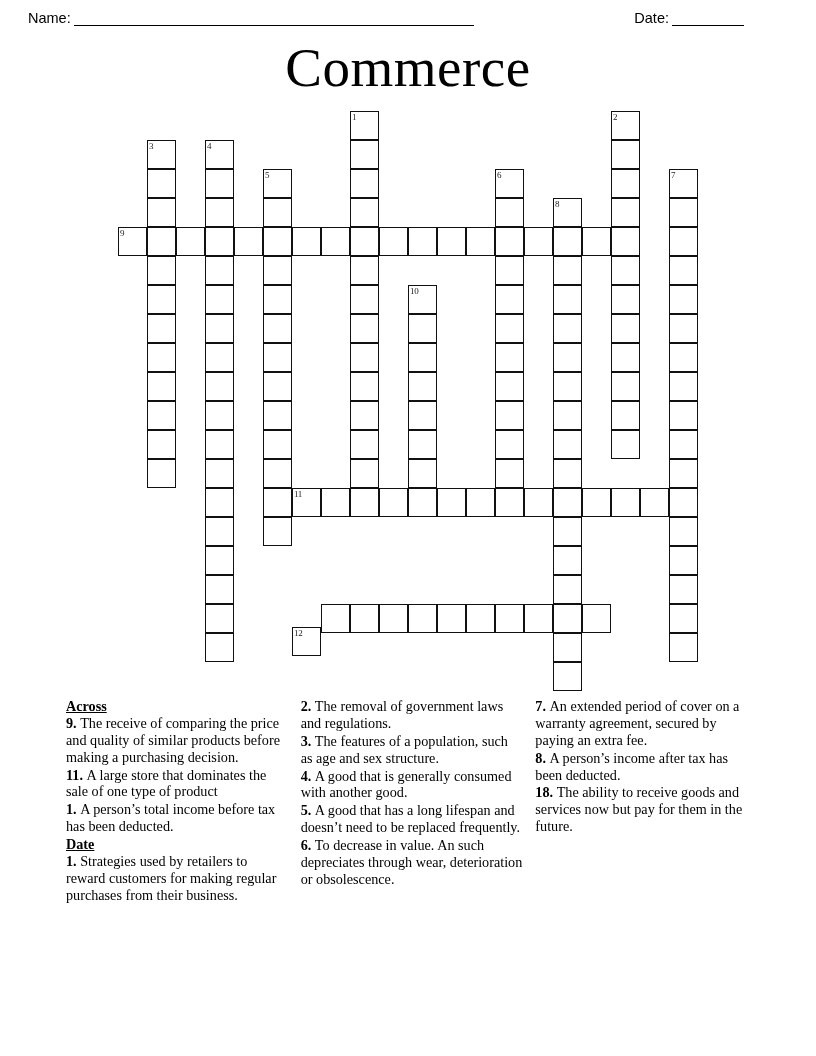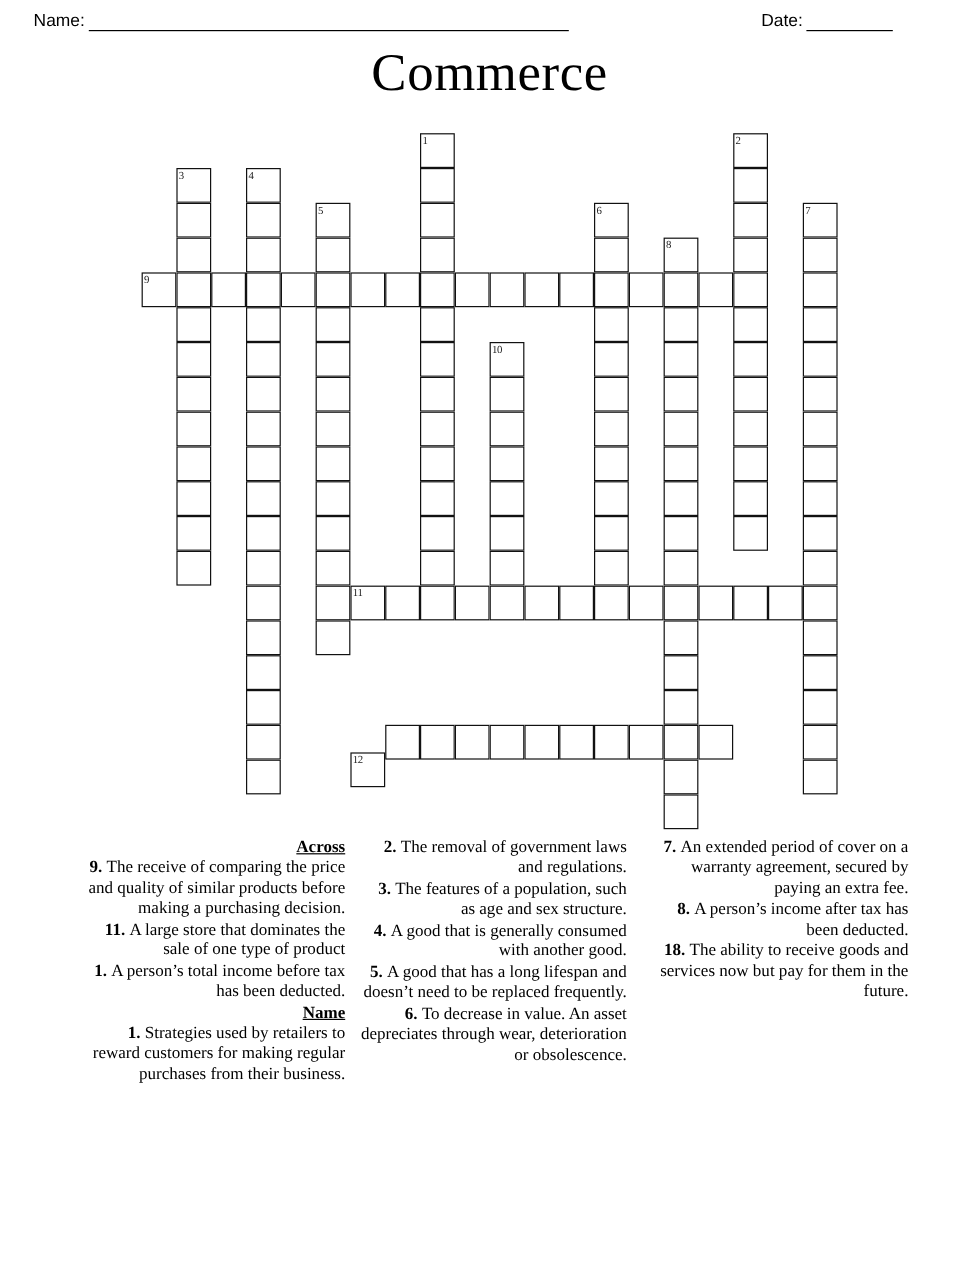--- a/index.html
+++ b/index.html
@@ -32,21 +32,21 @@
   }
   .rule-name { width: 400px; }
   .rule-date { width: 72px; }
   .spacer { flex: 1 1 auto; }
 
   .puzzle-title {
     position: absolute;
     left: 0; top: 36px; width: 816px;
     text-align: center;
     font-family: "Liberation Serif", "DejaVu Serif", serif;
-    font-size: 44px;
+    font-size: 55px;
     font-weight: 400;
     letter-spacing: 0.5px;
     line-height: 1.15;
   }
 
   
   #grid-area {
     position: absolute;
     left: 0; top: 0; width: 816px; height: 690px;
   }
@@ -68,21 +68,20 @@
 
   
   #clues {
     position: absolute;
     left: 0; top: 698px; width: 816px; height: 300px;
     display: flex;
     gap: 0px;
     padding: 0 46px 0 66px;
     font-size: 14.2px;
     line-height: 1.19;
-    text-align: right;
   }
   .clue-col { width: 245px; padding-right: 13px; }
   .clue-col.col-mid { margin-left: 0px; }
   .clue-heading {
     font-weight: bold;
     text-decoration: underline;
     margin-bottom: 0px;
   }
   .clue { margin: 0 0 1px 0; text-indent: 0; }
   .clue .num { font-weight: bold; }
@@ -279,28 +278,28 @@
     <div class="cell" style="left: 523.5px; top: 603.5px;"></div>
     <div class="cell" style="left: 581.5px; top: 603.5px;"></div>
   </div>
 
 <div id="clues">
     <div class="clue-col">
       <div class="clue-heading">Across</div>
       <div class="clue"><span class="num">9. </span><span>The receive of comparing the price and quality of similar products before making a purchasing decision.</span></div>
       <div class="clue"><span class="num">11. </span><span>A large store that dominates the sale of one type of product</span></div>
       <div class="clue"><span class="num">1. </span><span>A person’s total income before tax has been deducted.</span></div>
-      <div class="clue-heading">Name</div>
+      <div class="clue-heading">Date</div>
       <div class="clue"><span class="num">1. </span><span>Strategies used by retailers to reward customers for making regular purchases from their business.</span></div>
     </div>
     <div class="clue-col col-mid">
       <div class="clue"><span class="num">2. </span><span>The removal of government laws and regulations.</span></div>
       <div class="clue"><span class="num">3. </span><span>The features of a population, such as age and sex structure.</span></div>
       <div class="clue"><span class="num">4. </span><span>A good that is generally consumed with another good.</span></div>
       <div class="clue"><span class="num">5. </span><span>A good that has a long lifespan and doesn’t need to be replaced frequently.</span></div>
-      <div class="clue"><span class="num">6. </span><span>To decrease in value. An asset depreciates through wear, deterioration or obsolescence.</span></div>
+      <div class="clue"><span class="num">6. </span><span>To decrease in value. An such depreciates through wear, deterioration or obsolescence.</span></div>
     </div>
     <div class="clue-col">
       <div class="clue"><span class="num">7. </span><span>An extended period of cover on a warranty agreement, secured by paying an extra fee.</span></div>
       <div class="clue"><span class="num">8. </span><span>A person’s income after tax has been deducted.</span></div>
       <div class="clue"><span class="num">18. </span><span>The ability to receive goods and services now but pay for them in the future.</span></div>
     </div>
   </div>
 
 </body></html>

